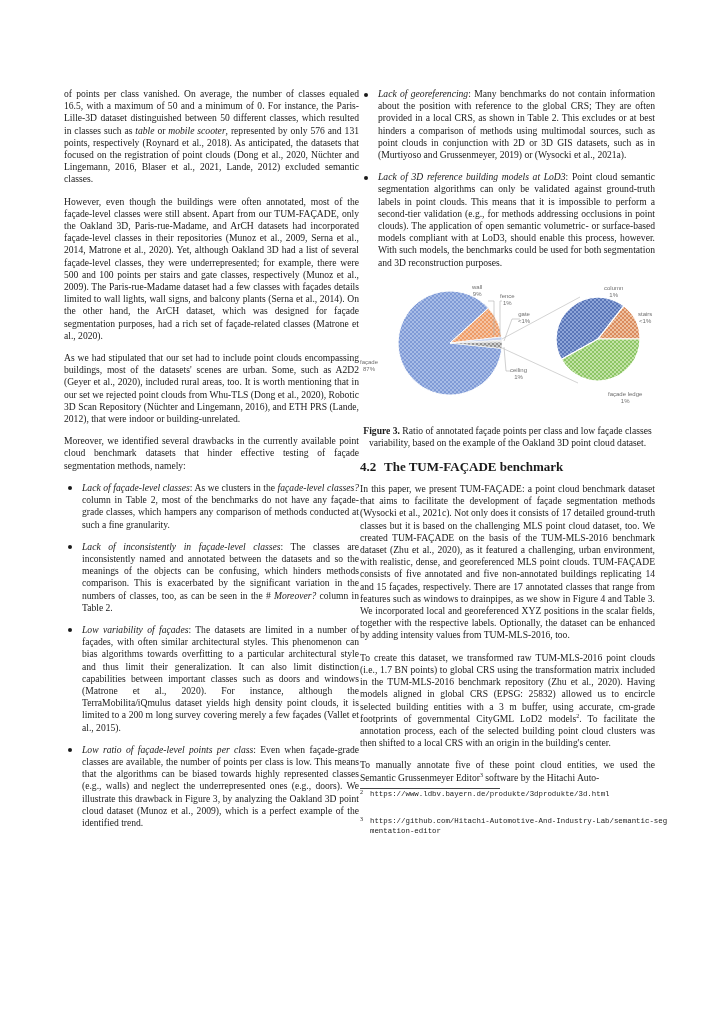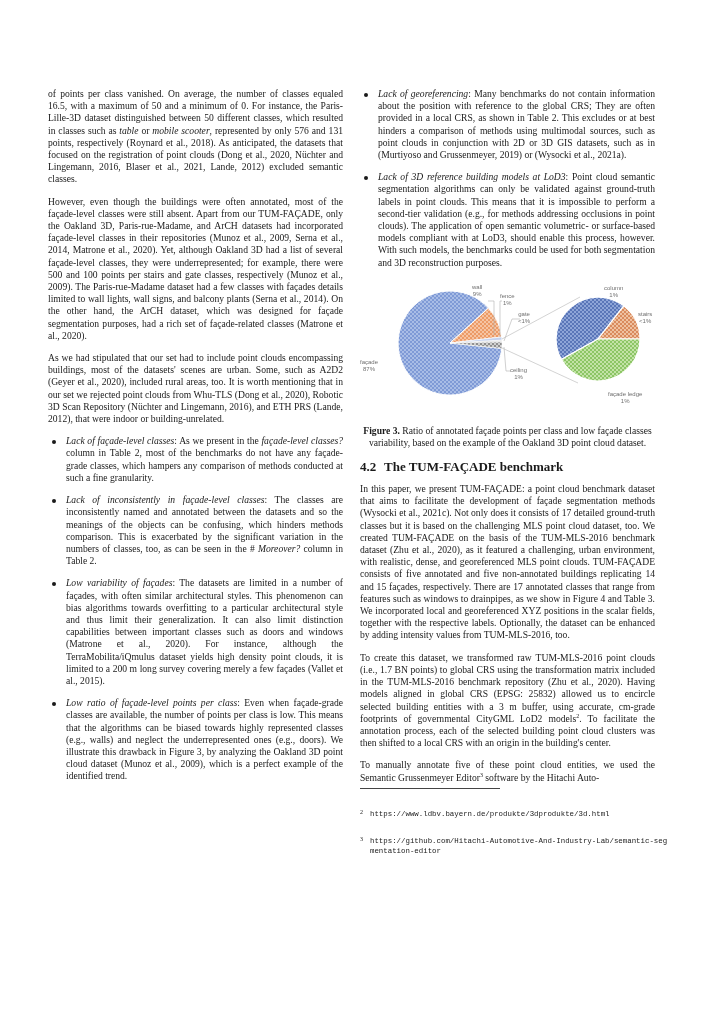--- a/index.html
+++ b/index.html
@@ -1,52 +1,53 @@
 <!DOCTYPE html>
 <html><head>
 <meta charset="utf-8">
 <style>
   html, body { margin: 0; padding: 0; background: #ffffff; }
   body { width: 724px; height: 1024px; position: relative; overflow: hidden;
          font-family: "Liberation Serif", "DejaVu Serif", serif; color: #1a1a1a; }
   .col { position: absolute; top: 88px; width: 295px; font-size: 9.6px; line-height: 12.2px;
          text-align: justify; hyphens: auto; }
-  .col-left { left: 48px; }
+  .col-left { left: 64px; }
   .col-right { left: 360px; }
   p { margin: 0 0 10px 0; }
   em { font-style: italic; }
   ul.bullets { list-style: none; margin: 0; padding: 0; }
   ul.bullets li { position: relative; padding-left: 18px; margin-bottom: 10px; }
   ul.bullets li::before { content: ""; position: absolute; left: 4px; top: 4.5px; width: 4px; height: 4px;
                           background: #1a1a1a; border-radius: 50%; }
   .left-list { margin-top: 20px; }
   .figure { position: relative; width: 295px; height: 140px; margin: 4px 0 6px 0; }
   .figure svg { position: absolute; left: 0; top: 0; }
   .plabel { position: absolute; font-family: "Liberation Sans", "DejaVu Sans", sans-serif; font-size: 6px;
             color: #707070; text-align: center; line-height: 7px; white-space: nowrap; }
   .caption { text-align: center; font-size: 9.6px; line-height: 12px; margin: 4px 0 12px 0; }
   .caption b { font-weight: bold; }
   h2.section { font-size: 13px; font-weight: bold; margin: 0 0 10px 0; text-align: left; }
   h2.section .num { display: inline-block; width: 24px; }
   sup { font-size: 6px; line-height: 0; }
-  .footnotes { border-top: 0.8px solid #444; width: 140px; margin-top: 2px; padding-top: 20px; }
+  .footnotes { border-top: 0.8px solid #444; width: 140px; margin-top: 2px; padding-top: 0; }
   .fn { position: relative; width: 300px; padding-left: 10px; font-family: "Liberation Mono", "DejaVu Sans Mono", monospace;
         font-size: 7.4px; line-height: 10px; text-align: left; word-break: break-all; color: #1a1a1a; }
   .fn .fnmark { position: absolute; left: 0; top: -2px; font-family: "Liberation Serif", serif; font-size: 6px; }
   .fn + .fn { margin-top: 17px; }
 </style>
 </head>
 <body>
 
 <div class="col col-left">
   <p><span>of points per class vanished. On average, the number of classes equaled 16.5, with a maximum of 50 and a minimum of 0. For instance, the Paris-Lille-3D dataset distinguished between 50 different classes, which resulted in classes such as </span><em>table</em><span> or </span><em>mobile scooter</em><span>, represented by only 576 and 131 points, respectively (Roynard et al., 2018). As anticipated, the datasets that focused on the registration of point clouds (Dong et al., 2020, Nüchter and Lingemann, 2016, Blaser et al., 2021, Lande, 2012) excluded semantic classes.</span></p>
   <p>However, even though the buildings were often annotated, most of the façade-level classes were still absent. Apart from our TUM-FAÇADE, only the Oakland 3D, Paris-rue-Madame, and ArCH datasets had incorporated façade-level classes in their repositories (Munoz et al., 2009, Serna et al., 2014, Matrone et al., 2020). Yet, although Oakland 3D had a list of several façade-level classes, they were underrepresented; for example, there were 500 and 100 points per stairs and gate classes, respectively (Munoz et al., 2009). The Paris-rue-Madame dataset had a few classes with façades details limited to wall lights, wall signs, and balcony plants (Serna et al., 2014). On the other hand, the ArCH dataset, which was designed for façade segmentation purposes, had a rich set of façade-related classes (Matrone et al., 2020).</p>
   <p>As we had stipulated that our set had to include point clouds encompassing buildings, most of the datasets' scenes are urban. Some, such as A2D2 (Geyer et al., 2020), included rural areas, too. It is worth mentioning that in our set we rejected point clouds from Whu-TLS (Dong et al., 2020), Robotic 3D Scan Repository (Nüchter and Lingemann, 2016), and ETH PRS (Lande, 2012), that were indoor or building-unrelated.</p>
+  <p>Moreover, we identified several drawbacks in the currently available point cloud benchmark datasets that hinder effective testing of façade segmentation methods, namely:</p>
   <ul class="bullets left-list">
-    <li><em>Lack of façade-level classes</em><span>: As we present in the </span><em>façade-level classes?</em><span> column in Table 2, most of the benchmarks do not have any façade-grade classes, which hampers any comparison of methods conducted at such a fine granularity.</span></li>
+    <li><em>Lack of façade-level classes</em><span>: As we clusters in the </span><em>façade-level classes?</em><span> column in Table 2, most of the benchmarks do not have any façade-grade classes, which hampers any comparison of methods conducted at such a fine granularity.</span></li>
     <li><em>Lack of inconsistently in façade-level classes</em><span>: The classes are inconsistently named and annotated between the datasets and so the meanings of the objects can be confusing, which hinders methods comparison. This is exacerbated by the significant variation in the numbers of classes, too, as can be seen in the # </span><em>Moreover?</em><span> column in Table 2.</span></li>
     <li><em>Low variability of façades</em><span>: The datasets are limited in a number of façades, with often similar architectural styles. This phenomenon can bias algorithms towards overfitting to a particular architectural style and thus limit their generalization. It can also limit distinction capabilities between important classes such as doors and windows (Matrone et al., 2020). For instance, although the TerraMobilita/iQmulus dataset yields high density point clouds, it is limited to a 200 m long survey covering merely a few façades (Vallet et al., 2015).</span></li>
     <li><em>Low ratio of façade-level points per class</em><span>: Even when façade-grade classes are available, the number of points per class is low. This means that the algorithms can be biased towards highly represented classes (e.g., walls) and neglect the underrepresented ones (e.g., doors). We illustrate this drawback in Figure 3, by analyzing the Oakland 3D point cloud dataset (Munoz et al., 2009), which is a perfect example of the identified trend.</span></li>
   </ul>
 </div>
 
 <div class="col col-right">
   <ul class="bullets">
     <li><em>Lack of georeferencing</em><span>: Many benchmarks do not contain information about the position with reference to the global CRS; They are often provided in a local CRS, as shown in Table 2. This excludes or at best hinders a comparison of methods using multimodal sources, such as point clouds in conjunction with 2D or 3D GIS datasets, such as in (Murtiyoso and Grussenmeyer, 2019) or (Wysocki et al., 2021a).</span></li>
     <li><em>Lack of 3D reference building models at LoD3</em><span>: Point cloud semantic segmentation algorithms can only be validated against ground-truth labels in point clouds. This means that it is impossible to perform a second-tier validation (e.g., for methods addressing occlusions in point clouds). The application of open semantic volumetric- or surface-based models compliant with at LoD3, should enable this process, however. With such models, the benchmarks could be used for both segmentation and 3D reconstruction purposes.</span></li>

